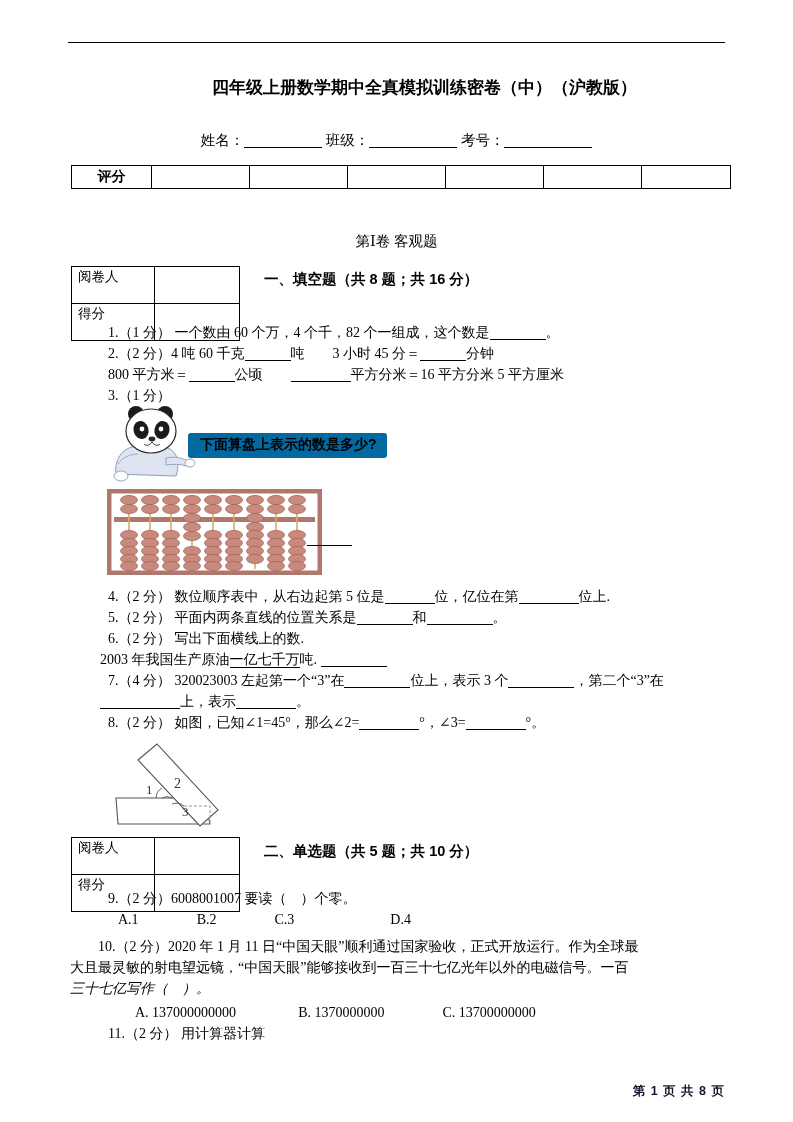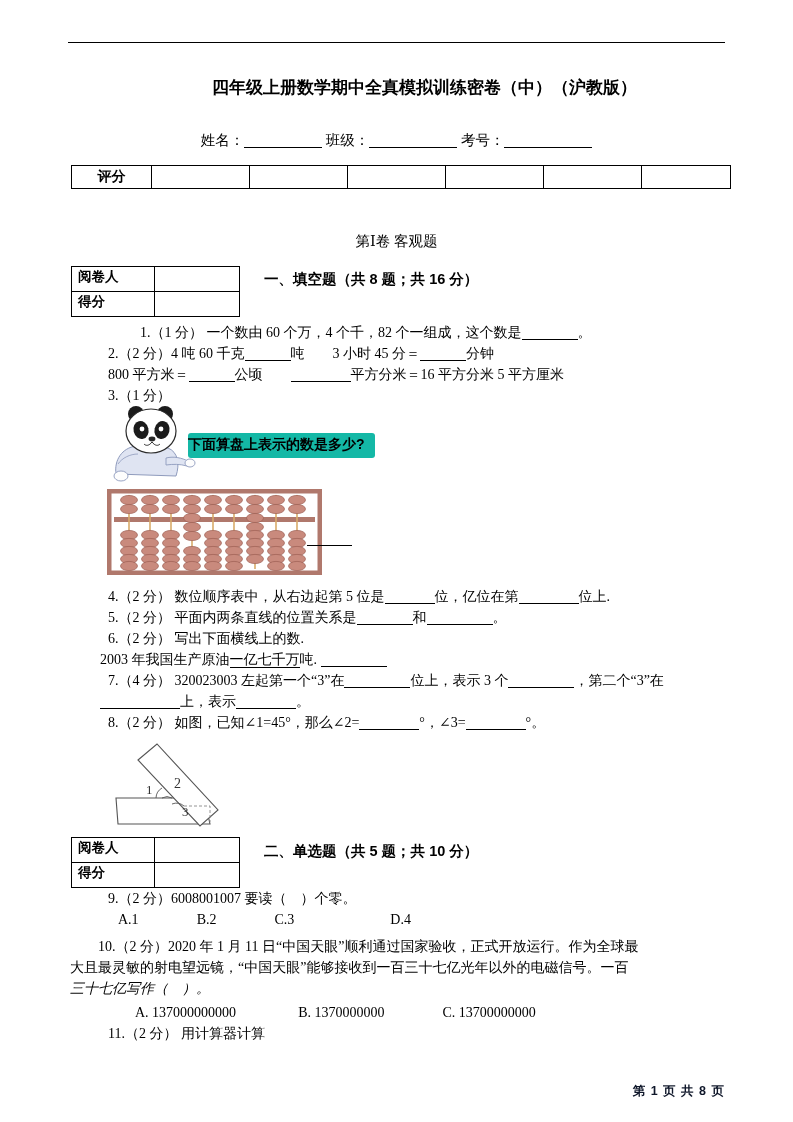--- a/index.html
+++ b/index.html
@@ -91,23 +91,23 @@
 
   .marker-box {
     position: absolute;
     border-collapse: collapse;
     table-layout: fixed;
     width: 154px;
   }
   .marker-box td {
     border: 1px solid #000;
     height: 20px;
-    padding: 0 0 4px 6px;
-    font-family: "Liberation Sans", "DejaVu Sans", sans-serif;
-    font-weight: bold;
+    padding: 0 0 16px 6px;
+    font-family: "Liberation Sans", "DejaVu Sans", sans-serif;
+    font-weight: normal;
     font-size: 13.5px;
   }
   .marker-box td.lbl { width: 76px; }
   .marker-box td.val { width: 78px; }
 
   .sect-head {
     position: absolute;
     font-family: "Liberation Sans", "DejaVu Sans", sans-serif;
     font-weight: bold;
     font-size: 14.5px;
@@ -129,26 +129,26 @@
   .answer-rule {
     position: absolute;
     border-top: 1.4px solid #000;
   }
 
   
   .panda-wrap { position: absolute; left: 108px; top: 404px; width: 92px; height: 82px; }
   .bubble {
     position: absolute;
     left: 188px; top: 433px;
-    background: #14b8a6;
+    background: #0369a1;
     color: #000;
     font-family: "Liberation Sans", "DejaVu Sans", sans-serif;
     font-size: 14px;
     font-weight: bold;
-    padding: 3px 10px 4px 0;
+    padding: 3px 10px 4px 12px;
     border-radius: 3px;
     white-space: nowrap;
   }
 
   
   .abacus { position: absolute; left: 107px; top: 489px; width: 215px; height: 86px; }
 
   
   .anglefig { position: absolute; left: 100px; top: 736px; width: 205px; height: 98px; }
 
@@ -205,21 +205,21 @@
     </tr>
     <tr>
       <td class="lbl">得分</td>
       <td class="val"></td>
     </tr>
   </tbody>
     </table>
 
   <div class="sect-head" style="left:264px; top:270px;">一、填空题（共 8 题；共 16 分）</div>
 
-  <div class="q" style="left:108px; top:322px;margin-left:32px;">
+  <div class="q" style="left:108px; top:322px;">
     <span>1.（1 分） 一个数由 60 个万，4 个千，82 个一组成，这个数是</span><span class="u u56"></span><span>。</span>
   </div>
 
   <div class="q" style="left:108px; top:343px;">
     <span>2.（2 分）4 吨 60 千克</span><span class="u u46"></span><span>吨　　3 小时 45 分＝</span><span class="u u46"></span><span>分钟</span>
   </div>
 
   <div class="q" style="left:108px; top:364px;">
     <span>800 平方米＝</span><span class="u u46"></span><span>公顷　　</span><span class="u u60"></span><span>平方分米＝16 平方分米 5 平方厘米</span>
   </div>

